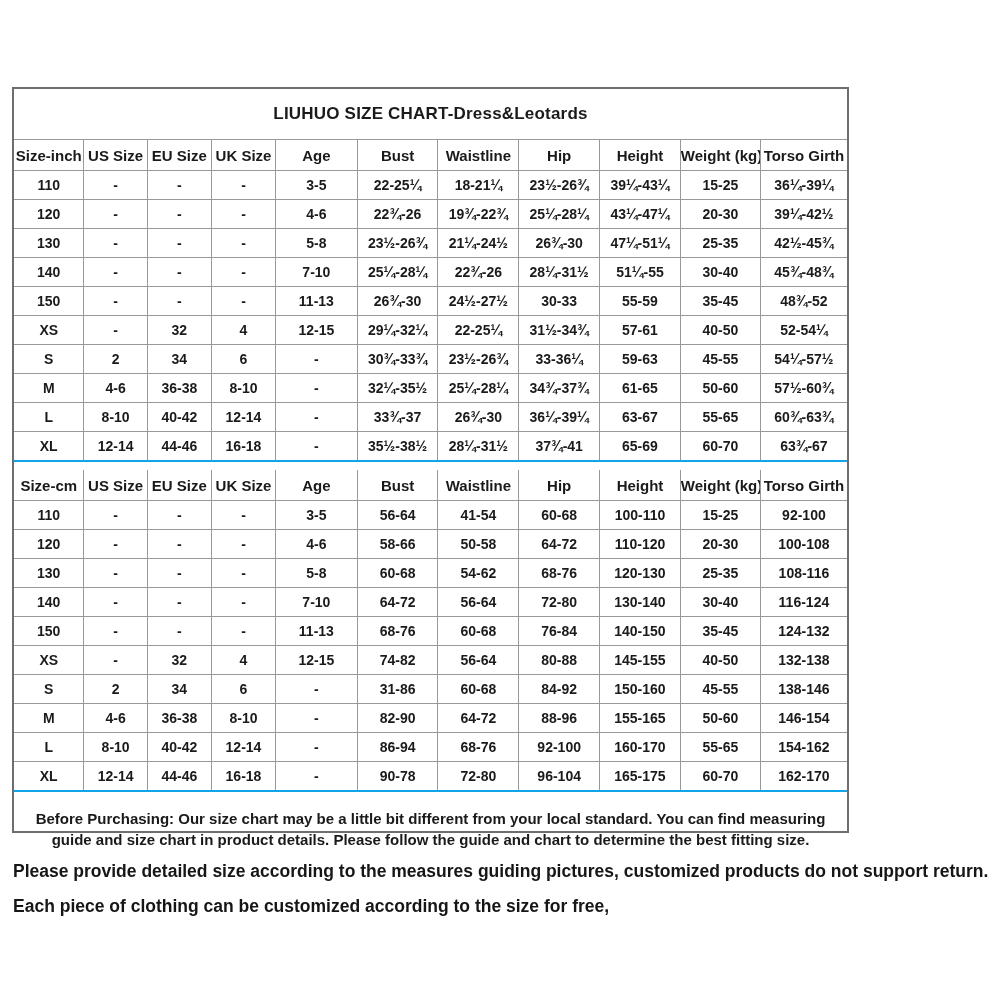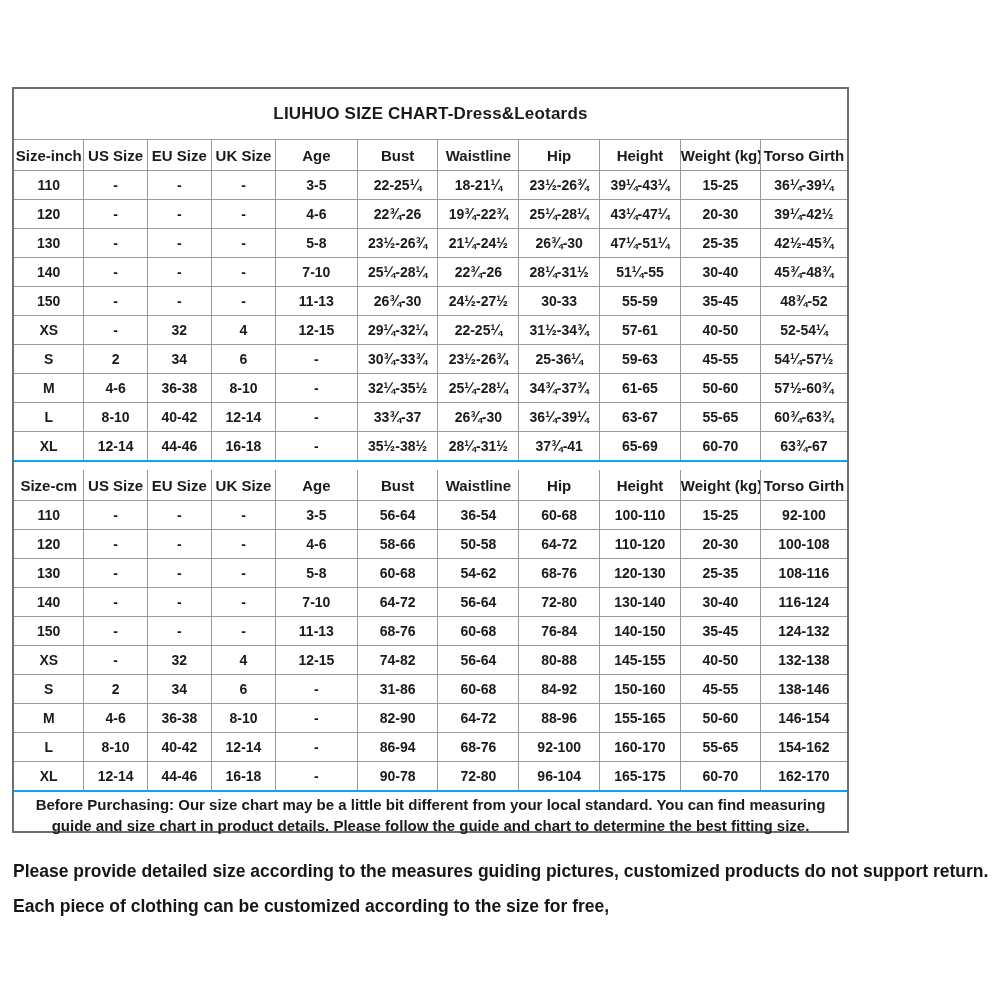--- a/index.html
+++ b/index.html
@@ -32,21 +32,21 @@
   table.size-table th:last-child,  table.size-table td:last-child  { border-right:none; }
   table.size-table thead th { border-top:none; }
   table.size-table tbody tr:last-child td { border-bottom:2px solid #0ea5e9; }
   col.c1{width:8.4%} col.c2{width:7.6%} col.c3{width:7.7%} col.c4{width:7.7%}
   col.c5{width:9.8%} col.c6{width:9.7%} col.c7{width:9.7%} col.c8{width:9.7%}
   col.c9{width:9.7%} col.c10{width:9.6%} col.c11{width:10.4%}
   .table-gap { flex:0 0 8px; background:#fff; }
   .note-row {
     flex:1 1 auto; display:flex; align-items:center; justify-content:center;
     text-align:center; font-weight:bold; font-size:15px; line-height:1.4;
-    padding:2px 4px;
+    padding:16px 4px;
   }
   .note-row span { max-width:966px; }
   .footer-line { position:absolute; left:13px; font-size:17.5px; font-weight:bold; color:#161616; }
   .footer-line.l1 { top:860px;margin-top:36px; }
   .footer-line.l2 { top:861px; }
 </style>
 </head>
 <body>
 
 <div class="chart-box">
@@ -161,21 +161,21 @@
           <td>52-54¼</td>
         </tr>
         <tr>
           <td>S</td>
           <td>2</td>
           <td>34</td>
           <td>6</td>
           <td>-</td>
           <td>30¾-33¾</td>
           <td>23½-26¾</td>
-          <td>25-36¼</td>
+          <td>33-36¼</td>
           <td>59-63</td>
           <td>45-55</td>
           <td>54¼-57½</td>
         </tr>
         <tr>
           <td>M</td>
           <td>4-6</td>
           <td>36-38</td>
           <td>8-10</td>
           <td>-</td>
@@ -247,21 +247,21 @@
         </tr>
       </thead>
     <tbody>
         <tr>
           <td>110</td>
           <td>-</td>
           <td>-</td>
           <td>-</td>
           <td>3-5</td>
           <td>56-64</td>
-          <td>36-54</td>
+          <td>41-54</td>
           <td>60-68</td>
           <td>100-110</td>
           <td>15-25</td>
           <td>92-100</td>
         </tr>
         <tr>
           <td>120</td>
           <td>-</td>
           <td>-</td>
           <td>-</td>

